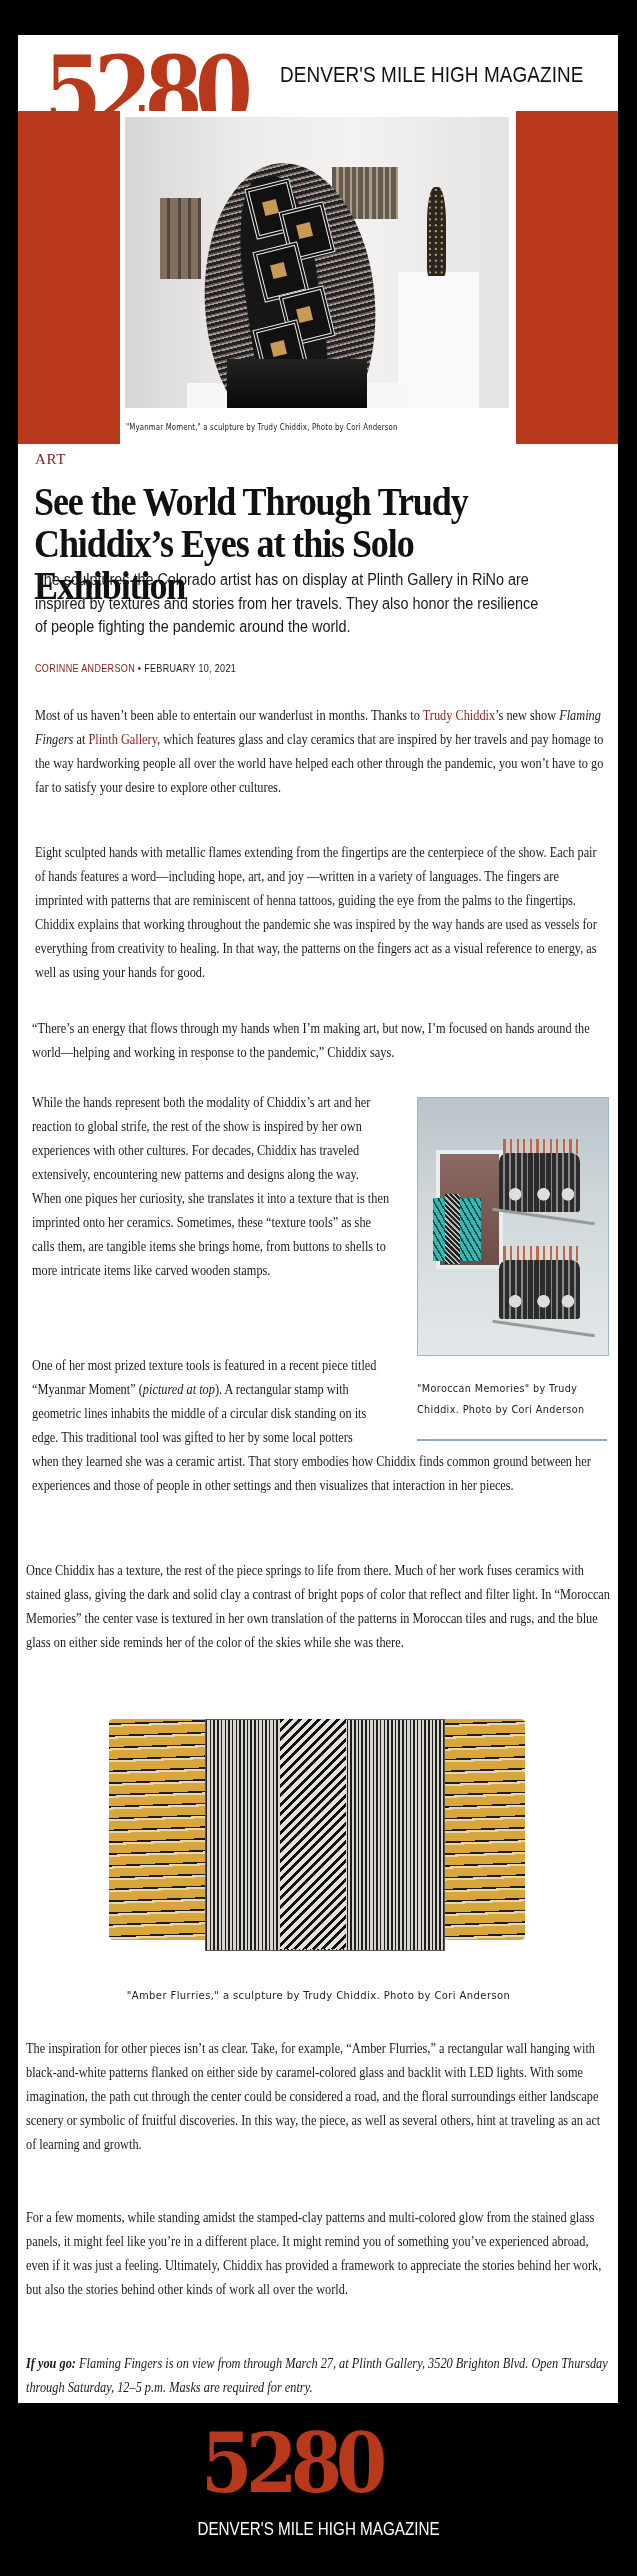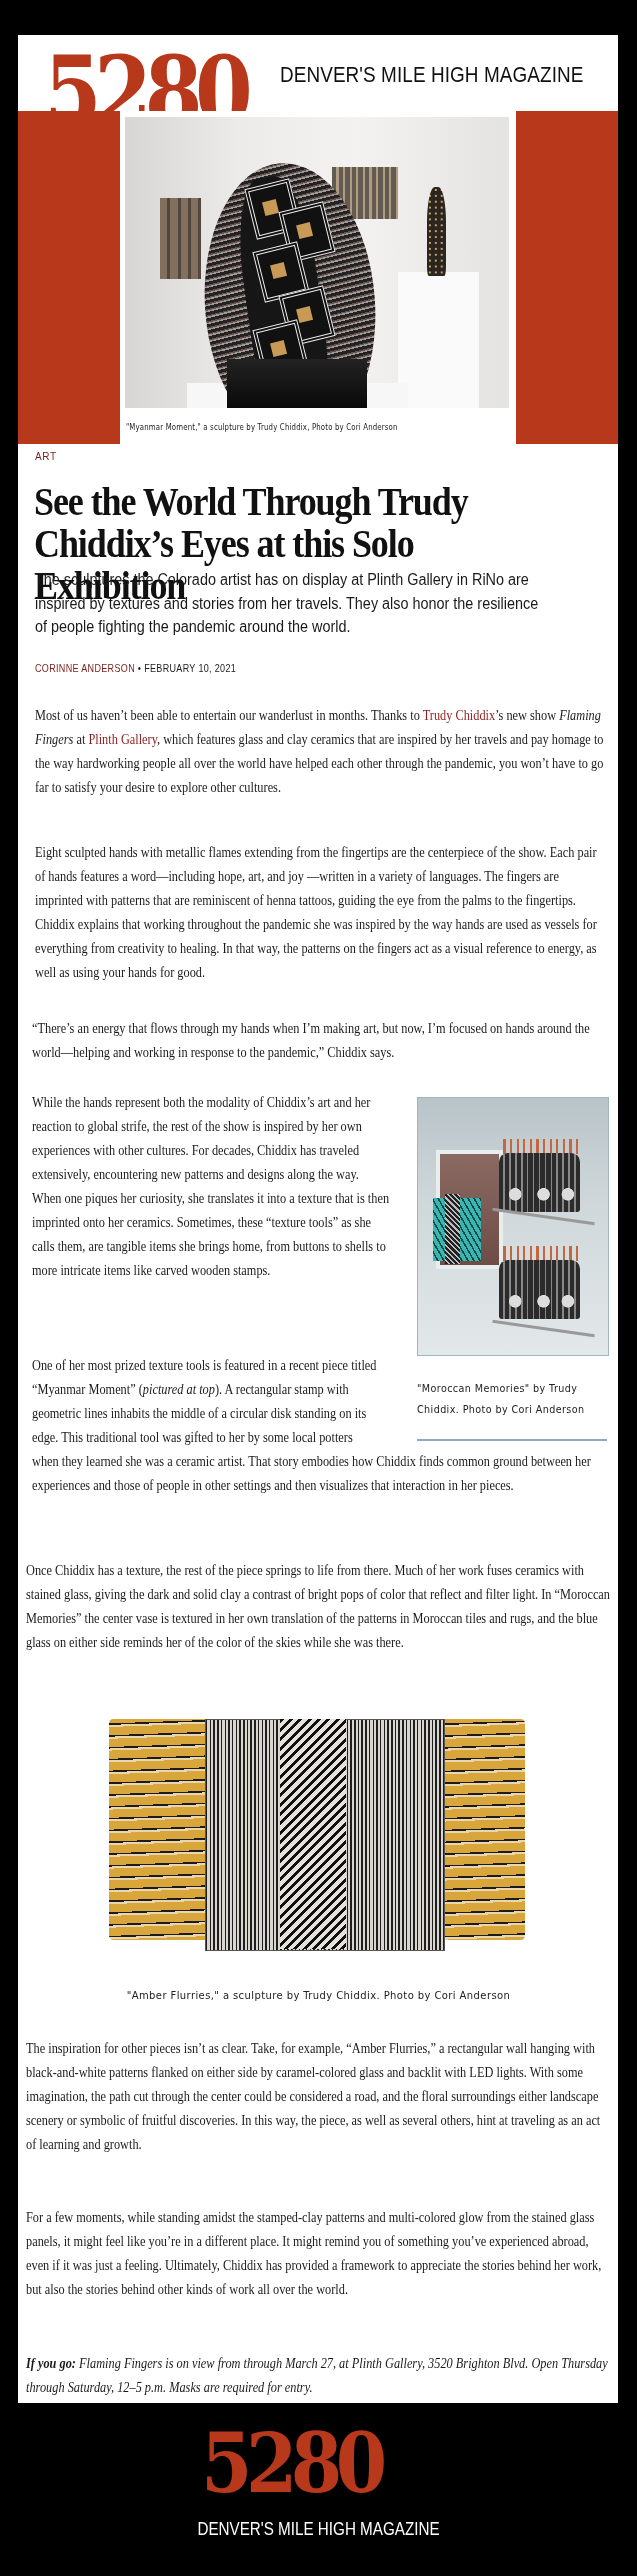--- a/index.html
+++ b/index.html
@@ -25,21 +25,21 @@
   .hero-photo .tile::after { content: ""; position: absolute; left: 10.3px; top: 13.3px; width: 13.3px; height: 13.3px; background: #c99a55; }
   .hero-photo .base { position: absolute; left: 102px; top: 242px; width: 140px; height: 49px; background: linear-gradient(180deg, #222, #0a0a0a); }
   .hero-photo .pedestal { position: absolute; left: 62px; top: 266px; width: 221px; height: 29.5px; background: #f7f7f7; }
   .hero-photo .wallpiece { position: absolute; left: 35px; top: 81px; width: 41px; height: 81px; background: repeating-linear-gradient(90deg, #6a533d 0 7.4px, #2d2016 7.4px 10.3px); opacity: 0.8; }
   .hero-photo .rpanel { position: absolute; left: 207px; top: 50px; width: 66px; height: 52px; background: repeating-linear-gradient(90deg, #4a4036 0 4.4px, #a38e6e 4.4px 6.6px); opacity: 0.85; }
   .hero-photo .statue { position: absolute; left: 302px; top: 70px; width: 19px; height: 89px; background: radial-gradient(#c9a25a 20%, #2a2520 22%); background-size: 5.9px 5.9px; border-radius: 40% 40% 10% 10%; }
   .hero-photo .pillar { position: absolute; left: 273px; top: 155px; width: 81px; height: 140px; background: #fafafa; }
   .hero-caption { position: absolute; left: 126px; top: 422px; font-family: "DejaVu Sans", sans-serif; font-size: 8.5px; color: #222; letter-spacing: 0.2px; white-space: nowrap; transform: scaleX(0.82); transform-origin: left top; }
 
   
-  .category { position: absolute; left: 35px; top: 451px; font-family: Liberation Sans, sans-serif; font-size: 10px; color: #7a1f1a; letter-spacing: 0.7px; }
+  .category { position: absolute; left: 35px; top: 451px; font-family: Liberation Serif, serif; font-size: 15px; color: #7a1f1a; letter-spacing: 0.7px; }
   .headline { position: absolute; left: 34px; top: 481px; width: 561px; font-family: "Liberation Serif", serif; font-weight: bold; font-size: 40px; line-height: 42px; color: #111; letter-spacing: -1.2px; transform: scaleX(0.9); transform-origin: left top; }
   .dek { position: absolute; left: 35px; top: 568px; width: 575px; font-family: "Liberation Sans", sans-serif; font-size: 16px; line-height: 23.6px; color: #1a1a1a; transform: scaleX(0.9); transform-origin: left top; }
   .byline { position: absolute; left: 35px; top: 662px; font-family: "Liberation Sans", sans-serif; font-size: 11px; color: #222; letter-spacing: 0.4px; transform: scaleX(0.82); transform-origin: left top; white-space: nowrap; }
   .byline .author { color: #7a1f1a; }
 
   
   .p { position: absolute; font-family: "Liberation Serif", serif; font-size: 14px; line-height: 24px; color: #1a1a1a; transform: scaleX(0.88); transform-origin: left top; }
   .p a { color: #8b1e1e; text-decoration: none; }
   .p em { font-style: italic; }
   .p1 { left: 35px; top: 704px; width: 649px; }

